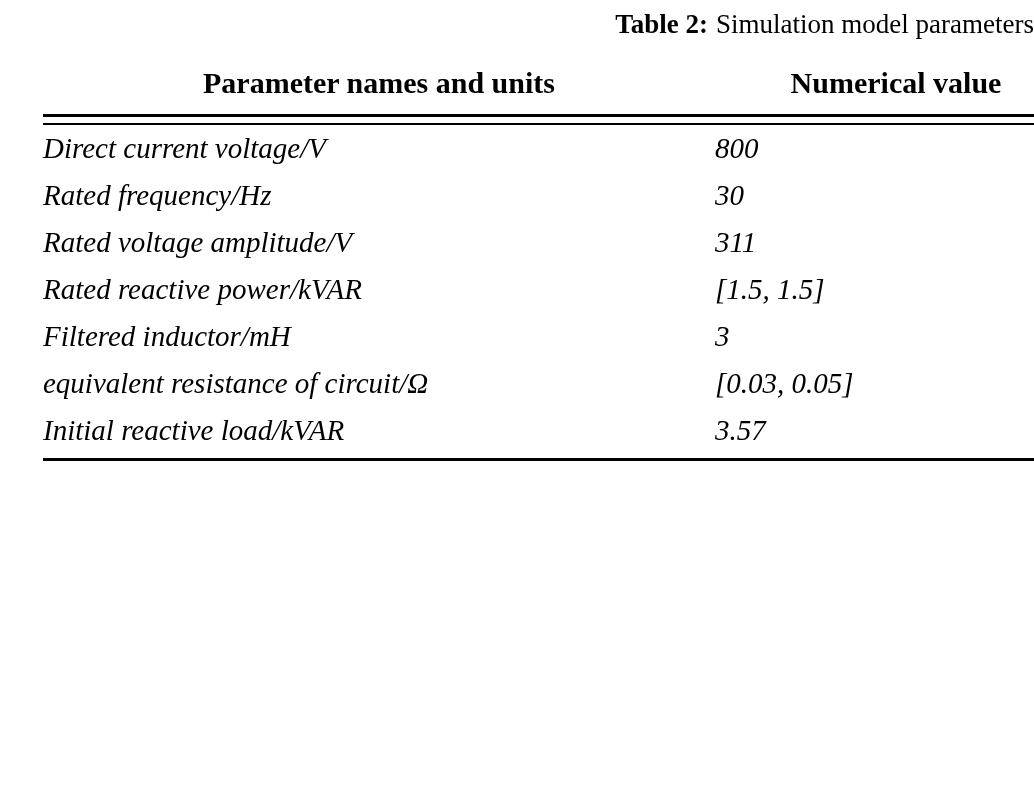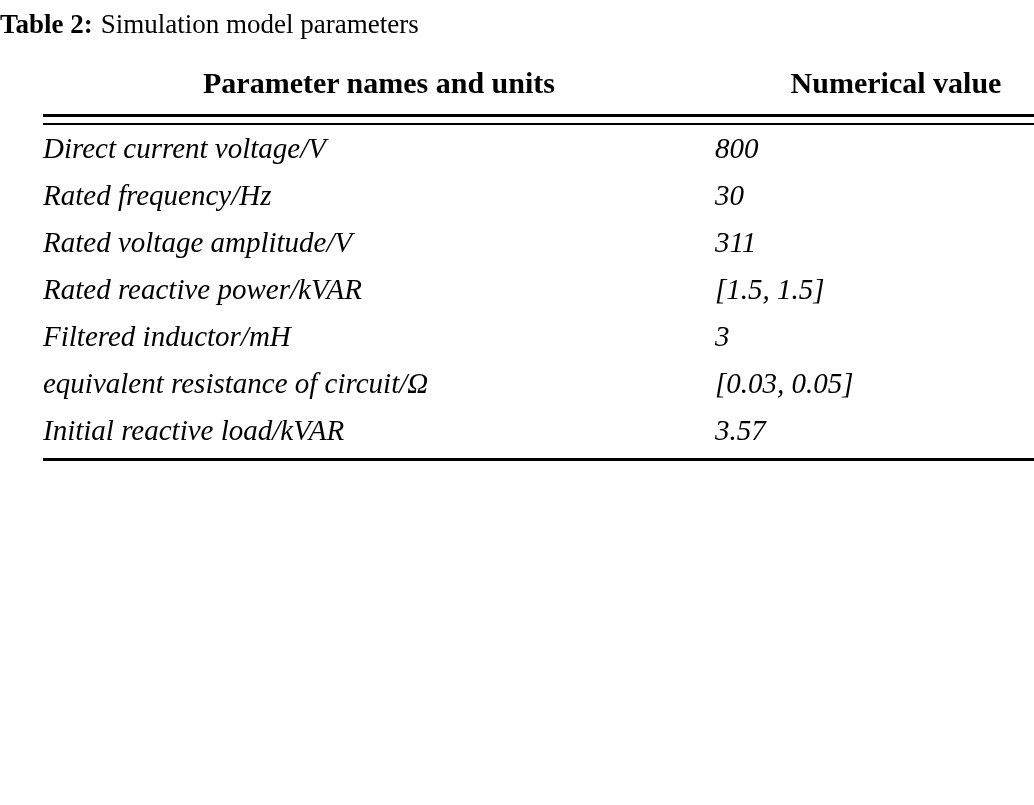--- a/index.html
+++ b/index.html
@@ -13,21 +13,21 @@
     font-family: "Liberation Serif", serif;
     color: #000000;
     overflow: hidden;
   }
   .table-figure {
     width: 1034px;
     box-sizing: border-box;
     padding: 0;
   }
   .caption {
-    text-align: left;
+    text-align: right;
     font-size: 27px;
     line-height: 1.2;
     padding: 8px 0 14px 0;
     white-space: nowrap;
   }
   .caption .caption-label {
     font-weight: bold;
   }
   .caption .caption-text {
     font-weight: normal;

